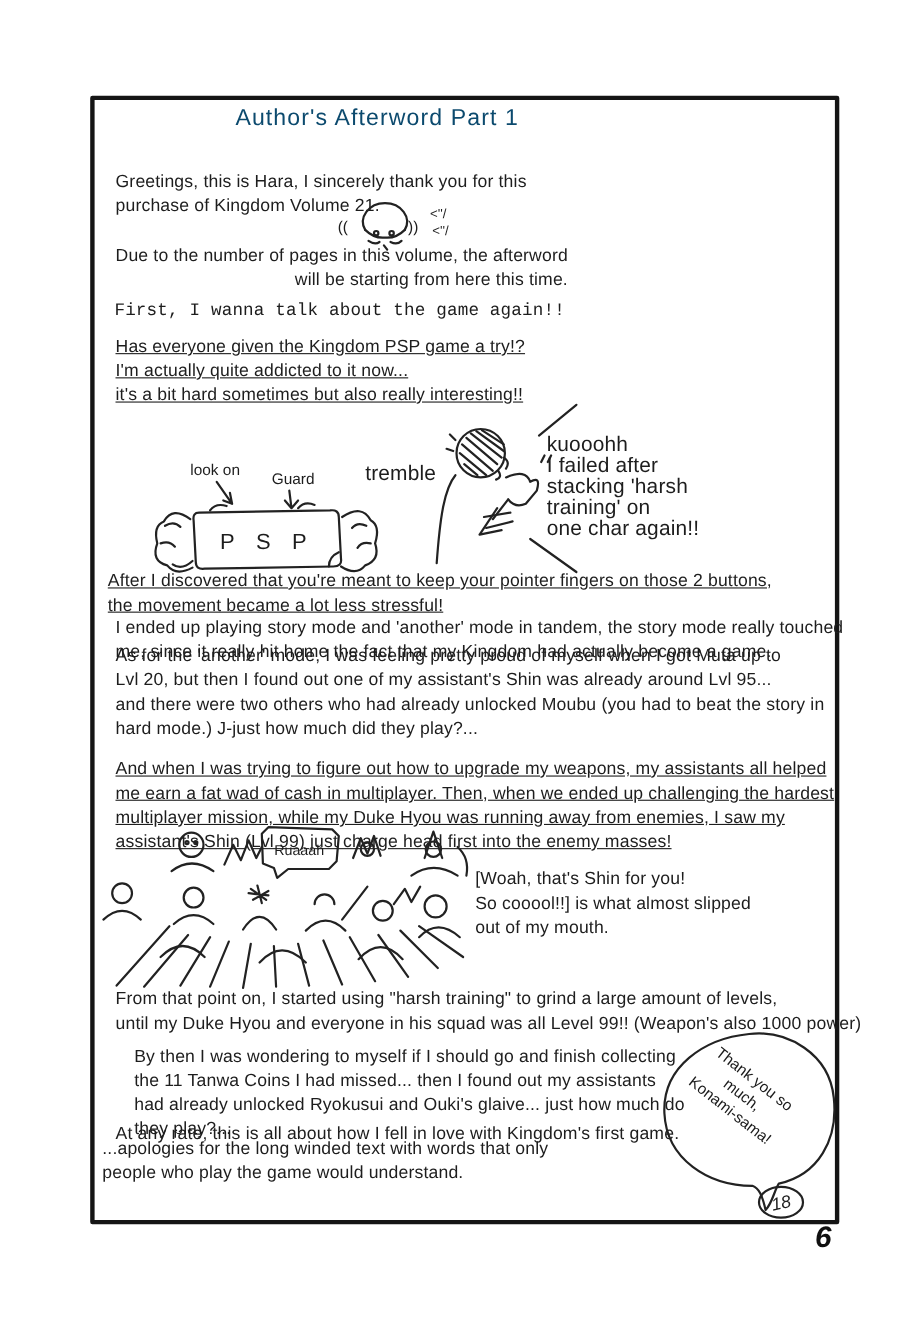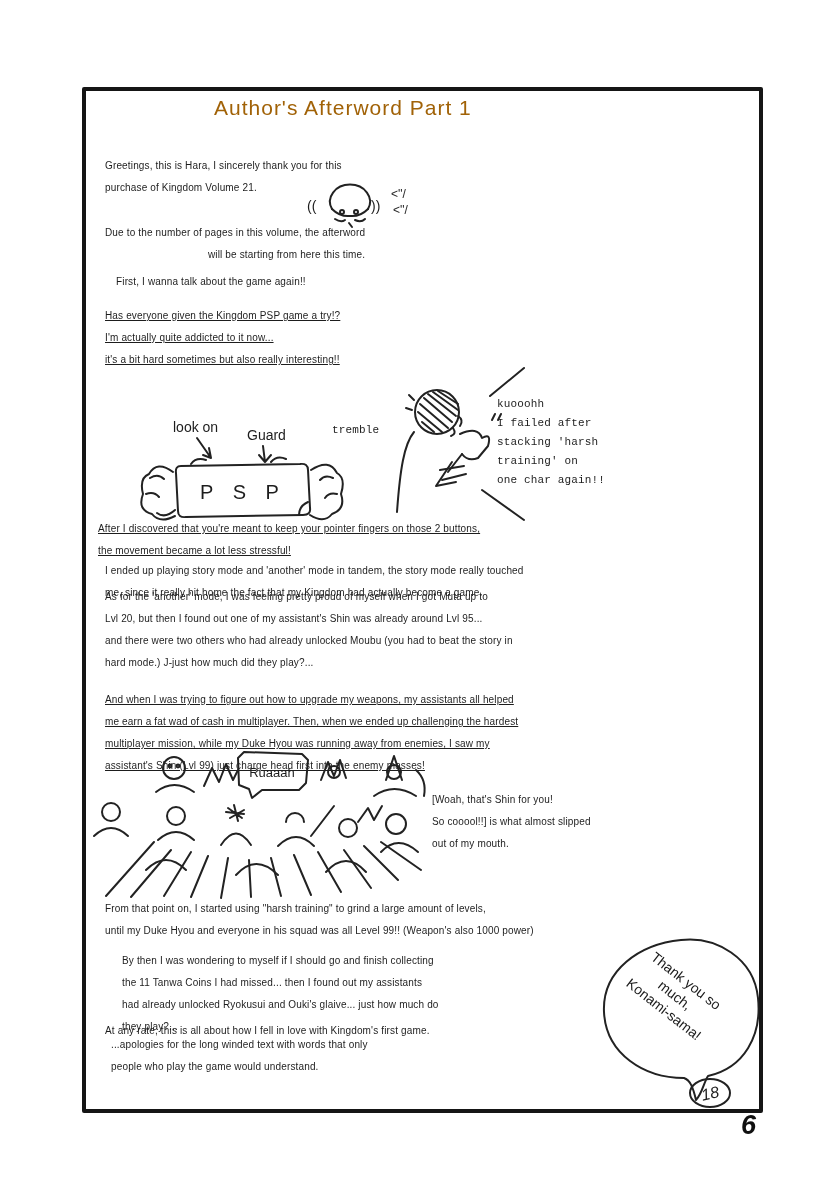--- a/index.html
+++ b/index.html
@@ -5,27 +5,27 @@
   html,body{margin:0;padding:0;}
   body{
     width:840px;height:1200px;position:relative;background:#ffffff;
     font-family:"Liberation Sans", sans-serif;color:#1c1c1c;overflow:hidden;
   }
   .frame{
     position:absolute;left:82px;top:87px;width:681px;height:1026px;
     border:4px solid #151515;border-radius:2px;box-sizing:border-box;background:#fff;
   }
   .txt{
-    position:absolute;white-space:pre-line;font-size:10px;line-height:22px;
+    position:absolute;white-space:pre-line;font-size:16px;line-height:22px;
     letter-spacing:0.15px;color:#1d1d1d;
   }
   .title{
-    position:absolute;left:214px;top:96px;font-size:21px;letter-spacing:1px;color:#a16207;
+    position:absolute;left:214px;top:96px;font-size:21px;letter-spacing:1px;color:#0c4a6e;
   }
-  .small{font-size:11px;line-height:19px;font-family:Liberation Mono, monospace;}
+  .small{font-size:19px;line-height:19px;}
   svg{position:absolute;overflow:visible;}
   svg path, svg line, svg circle, svg ellipse, svg polyline{
     fill:none;stroke:#222;stroke-width:2;stroke-linecap:round;stroke-linejoin:round;
   }
   svg text{fill:#1d1d1d;stroke:none;font-family:"Liberation Sans",sans-serif;}
   .bubbletext{
     position:absolute;left:612px;top:968px;width:126px;text-align:center;
     transform:rotate(38deg);transform-origin:50% 50%;
     font-size:14px;line-height:18px;white-space:pre-line;color:#1a1a1a;
   }
@@ -54,21 +54,21 @@
     <path d="M30,37 q6,4 10,1 M50,38 q6,3 10,-1 M44,41 l3,4" stroke-width="1.6"></path>
     <text x="2" y="29" font-size="14">((</text>
     <text x="66" y="29" font-size="14">))</text>
     <text x="86" y="16" font-size="12">&lt;''/</text>
     <text x="88" y="32" font-size="12">&lt;''/</text>
   </svg>
 
   <div class="txt" style="left:105px;top:222px;text-align:right;">Due to the number of pages in this volume, the afterword
 will be starting from here this time.</div>
 
-  <div class="txt" style="left:116px;top:271px;">First, I wanna talk about the game again!!</div>
+  <div class="txt" style="left:104px;top:271px;font-family:Liberation Mono, monospace;">First, I wanna talk about the game again!!</div>
 
   <div class="txt" style="left:105px;top:305px;text-decoration:underline;">Has everyone given the Kingdom PSP game a try!?
 I'm actually quite addicted to it now...
 it's a bit hard sometimes but also really interesting!!</div>
 
   <svg style="left:135px;top:418px;" width="212" height="110" viewBox="0 0 212 110">
     <text x="38" y="14" font-size="14">look on</text>
     <text x="112" y="22" font-size="14">Guard</text>
     <path d="M62,20 L76,40 M76,40 L68,37 M76,40 L74,30" stroke-width="1.8"></path>
     <path d="M128,28 L130,44 M130,44 L124,37 M130,44 L136,37" stroke-width="1.8"></path>
@@ -150,21 +150,21 @@
 out of my mouth.</div>
 
   <div class="txt" style="left:105px;top:898px;">From that point on, I started using "harsh training" to grind  a large amount of levels,
 until my Duke Hyou and everyone in his squad was all Level 99!! (Weapon's also 1000 power)</div>
 
   <div class="txt" style="left:122px;top:950px;">By then I was wondering to myself if I should go and finish collecting
 the 11 Tanwa Coins I had missed... then I found out my assistants
 had already unlocked Ryokusui and Ouki's glaive... just how much do
 they play?...</div>
 
-  <div class="txt" style="left:111px;top:1034px;">...apologies for the long winded text with words that only
+  <div class="txt" style="left:93px;top:1034px;">...apologies for the long winded text with words that only
 people who play the game would understand.</div>
 
   <div class="txt" style="left:105px;top:1020px;">At any rate, this is all about how I fell in love with Kingdom's first game.</div>
 
   <svg style="left:596px;top:936px;" width="170" height="172" viewBox="0 0 170 172">
     <path d="M85,4 C120,0 158,22 162,62 C166,100 148,132 112,140 C108,146 106,158 100,164 C97,151 94,144 88,142 C48,142 10,118 8,76 C6,34 44,8 85,4 Z" fill="#ffffff" stroke-width="2.2"></path>
   </svg>
   <div class="bubbletext">Thank you so
 much,
 Konami-sama!</div>

